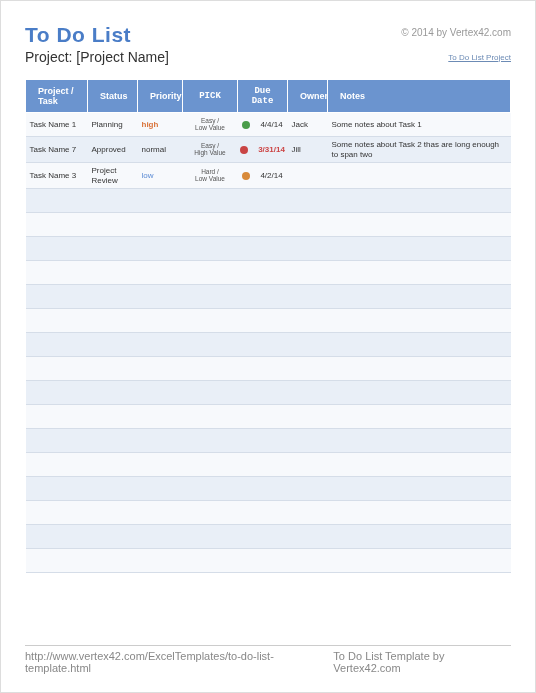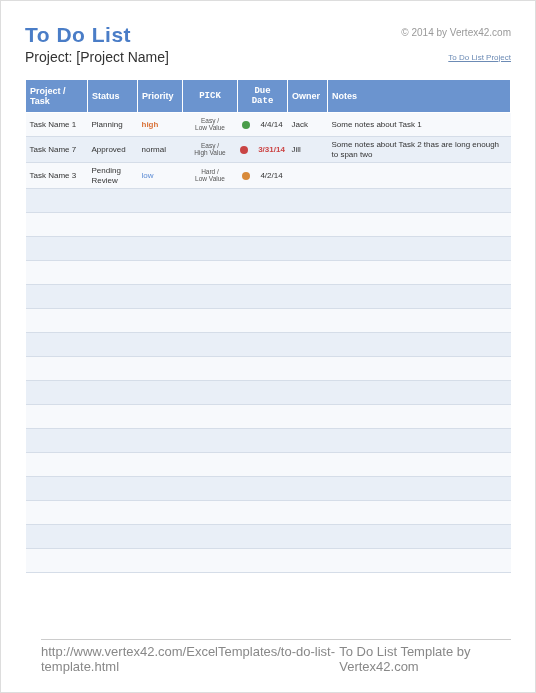--- a/index.html
+++ b/index.html
@@ -19,21 +19,21 @@
   .copyright { font-size: 10px; color: #999; text-align: left; padding-top: 4px; }
   .subhead { display: flex; justify-content: space-between; align-items: center; margin-bottom: 14px; }
   .project-label { font-size: 14px; color: #333; }
   .template-link { font-size: 8px; color: #6c8bb5; text-decoration: underline; }
   table { width: 100%; border-collapse: collapse; table-layout: fixed; }
   thead th {
     background: #6b94cf;
     color: #fff;
     font-weight: bold;
     font-size: 9px;
-    padding: 6px 4px;
+    padding: 6px 12px;
     text-align: left;
     border: 1px solid #fff;
     vertical-align: middle;
   }
   tbody td {
     font-size: 8px;
     padding: 3px 4px;
     border-bottom: 1px solid #d5dde8;
     vertical-align: middle;
     height: 24px;
@@ -54,25 +54,25 @@
   .pick-cell { font-size: 6.5px; color: #555; text-align: center; line-height: 1; white-space: nowrap; }
   .due-cell { display: flex; align-items: center; justify-content: center; gap: 10px; }
   .due-overdue { color: #c44; font-weight: bold; }
   .dot { display: inline-block; width: 8px; height: 8px; border-radius: 50%; flex-shrink: 0; }
   .dot-green { background: #4a9d4a; }
   .dot-red { background: #c94444; }
   .dot-orange { background: #d88a3a; }
   .footer {
     position: absolute;
     bottom: 18px;
-    left: 40px;
+    left: 24px;
     right: 24px;
     display: flex;
     justify-content: space-between;
-    font-size: 13px;
+    font-size: 11px;
     color: #888;
     border-top: 1px solid #ccc;
     padding-top: 4px;
   }
   th.center, td.center { text-align: center; font-family: Liberation Mono, monospace; }
 </style>
 </head>
 <body>
 
 <div class="header">
@@ -129,21 +129,21 @@
           <div class="due-cell">
             <span class="dot dot-red"></span>
             <span class="due-overdue">3/31/14</span>
           </div>
         </td>
         <td>Jill</td>
         <td>Some notes about Task 2 thas are long enough to span two</td>
       </tr>
       <tr>
         <td>Task Name 3</td>
-        <td>Pending Review</td>
+        <td>Project Review</td>
         <td><span class="priority-low">low</span></td>
         <td class="pick-cell">Hard /<br>Low Value</td>
         <td>
           <div class="due-cell">
             <span class="dot dot-orange"></span>
             <span class="">4/2/14</span>
           </div>
         </td>
         <td></td>
         <td></td>

